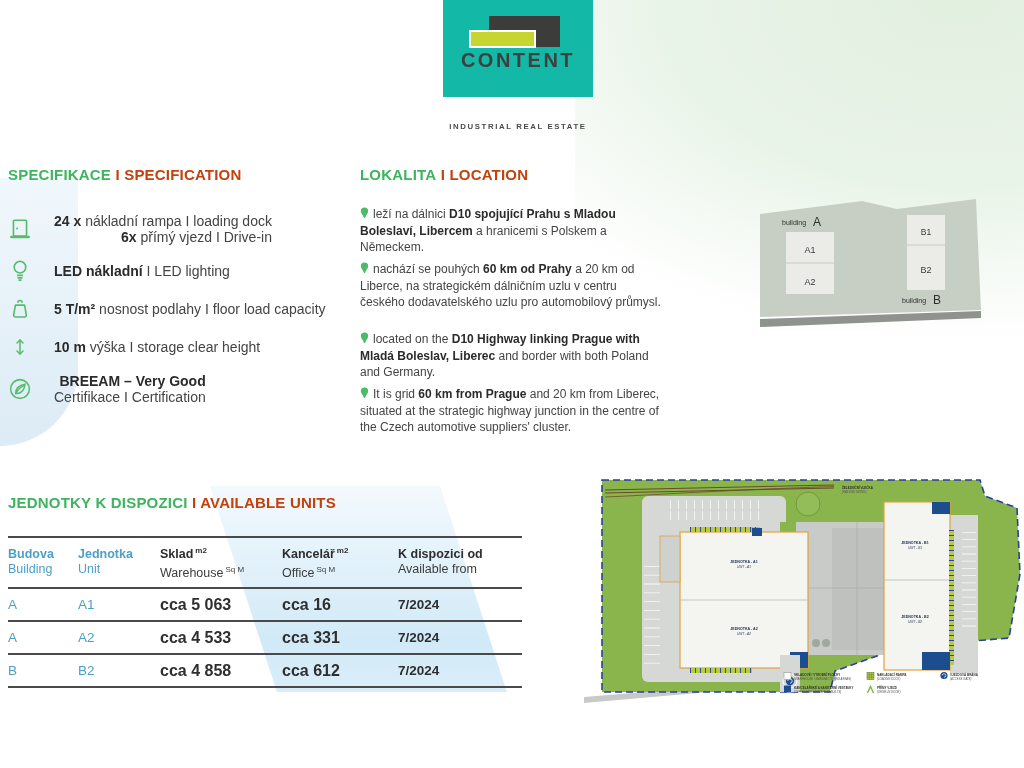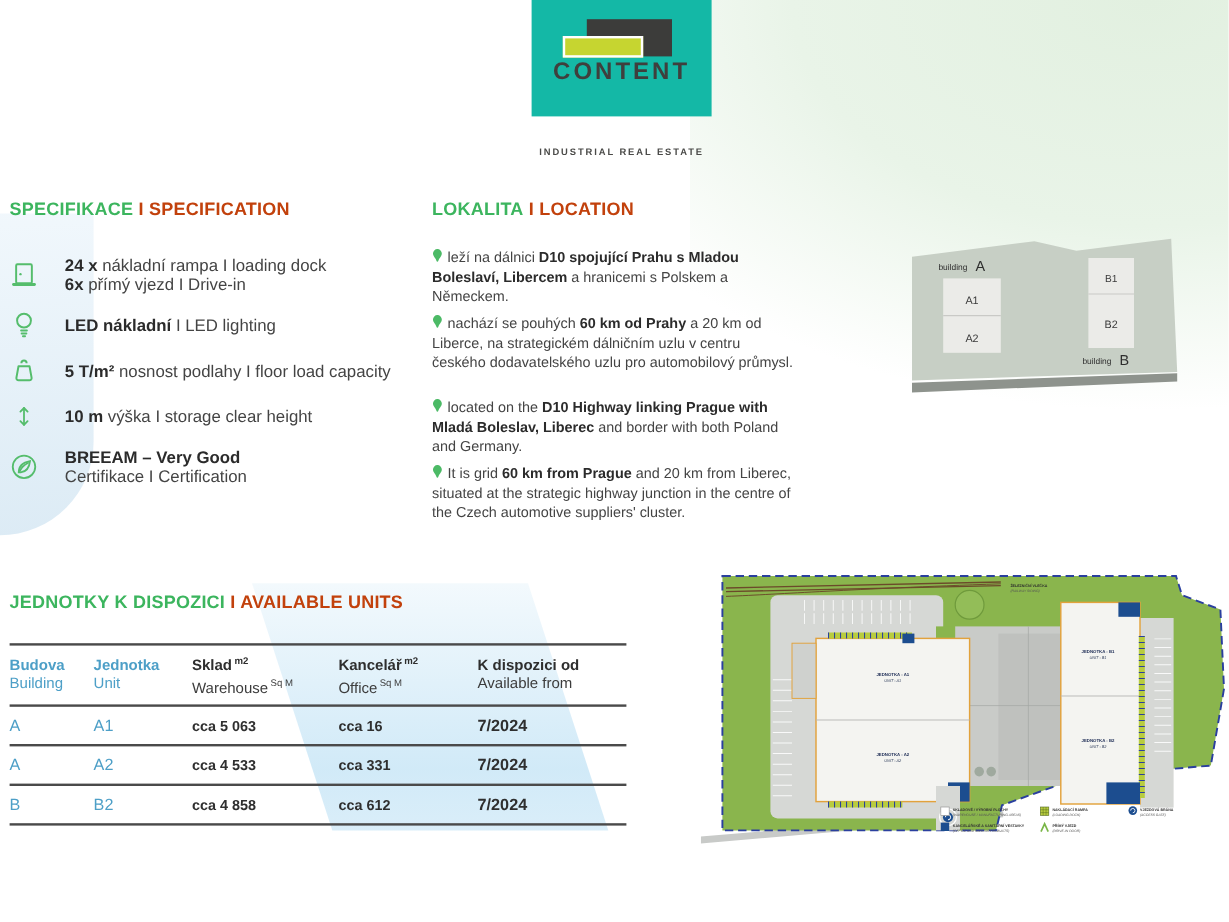--- a/index.html
+++ b/index.html
@@ -25,21 +25,21 @@
   .logo-tagline{position:absolute;left:0;top:74px;width:150px;text-align:center;
     font-size:7.8px;font-weight:700;letter-spacing:1.6px;color:#4a4a48;margin-top:48px;}
 
   
   .sec-head{position:absolute;font-size:15px;letter-spacing:.2px;white-space:nowrap;}
   .sec-head .main{font-weight:700;color:#3cb55e;}
   .sec-head .sub{font-weight:700;color:#c2410c;}
 
   
   .spec-list{position:absolute;left:8px;top:206px;width:345px;}
-  .spec-item{display:flex;align-items:center;min-height:38px;}
+  .spec-item{display:flex;align-items:center;min-height:38px;text-align:right;}
   .spec-item.tall{min-height:46px;}
   .spec-ico{flex:0 0 24px;margin-right:22px;display:flex;align-items:center;justify-content:center;}
   .spec-txt{font-size:14px;line-height:16px;color:#444;}
   .spec-txt b{color:#2b2b2b;font-weight:700;}
 
   
   .loc-col{position:absolute;left:360px;top:206px;width:303px;}
   .loc-p{font-size:12px;line-height:16px;color:#444;margin:0 0 6px 0;}
   .loc-p b{color:#2b2b2b;font-weight:700;}
   .loc-gap{height:15px;}
@@ -51,21 +51,21 @@
   
   .utable{position:absolute;left:8px;top:536px;width:514px;border-top:2px solid #4a4a4a;}
   .urow{display:grid;grid-template-columns:70px 82px 122px 116px 124px;border-bottom:2px solid #4a4a4a;align-items:center;}
   .uhead{padding:5px 0 6px 0;}
   .uhead .cs{font-size:12.5px;font-weight:700;color:#2e2e2e;line-height:15px;}
   .uhead .en{font-size:12.5px;font-weight:400;color:#3c3c3c;line-height:15px;}
   .uhead.blue .cs,.uhead.blue .en{color:#4d9fc7;}
   .uhead sup{font-size:8px;margin-left:2px;}
   .udata{height:31px;display:grid;grid-template-columns:70px 82px 122px 116px 124px;align-items:center;border-bottom:2px solid #4a4a4a;}
   .c-blue{font-size:13.5px;color:#4d9fc7;}
-  .c-val{font-size:12px;font-weight:600;color:#2f2f2f;}
+  .c-val{font-size:16px;font-weight:600;color:#2f2f2f;}
   .c-date{font-size:13.5px;font-weight:700;color:#2f2f2f;}
 
   
   .siteplan{position:absolute;left:584px;top:470px;width:440px;height:240px;}
   .sp-cs{font-size:3.6px;font-weight:700;fill:#1d2c55;}
   .sp-en{font-size:3.2px;font-style:italic;fill:#33405f;}
   .sp-tiny{font-size:3px;font-weight:700;fill:#333;}
   .sp-tiny2{font-size:2.8px;font-style:italic;fill:#555;}
   .sp-rail{font-size:3px;font-weight:700;fill:#2c2c2c;}
 </style>

